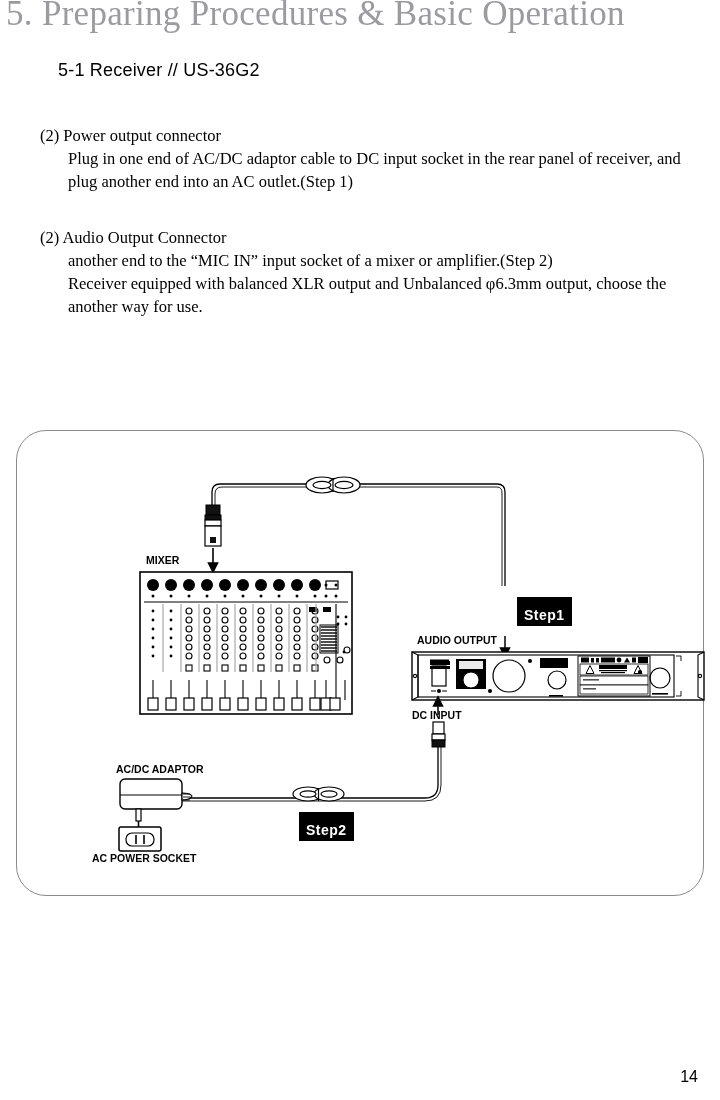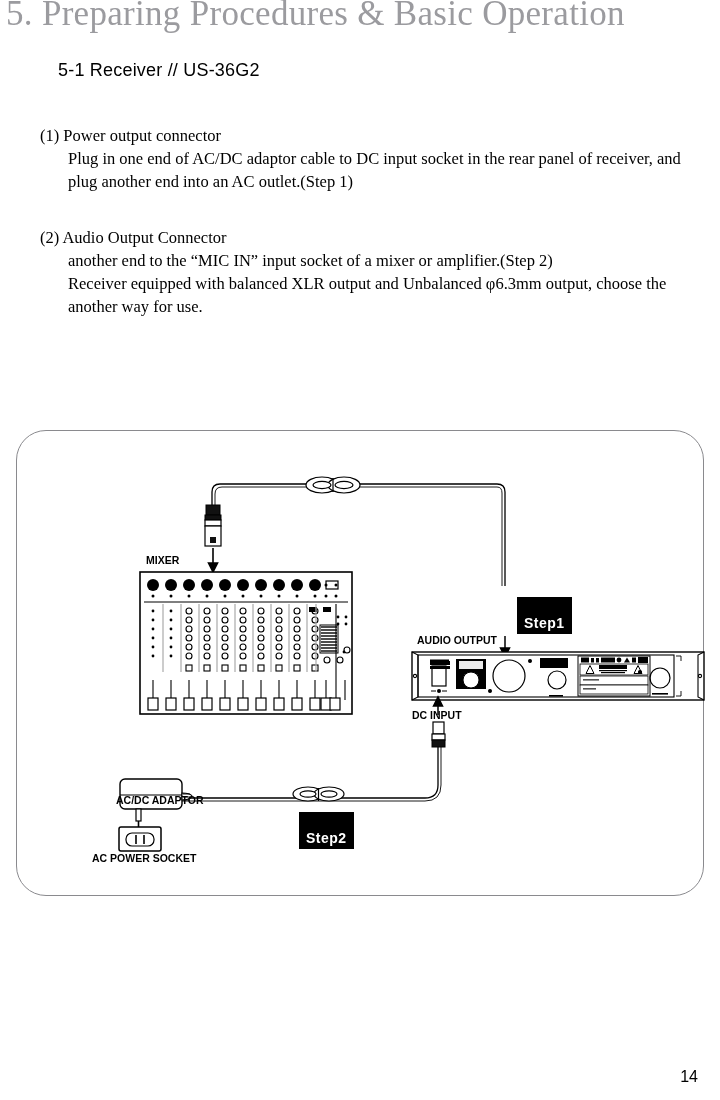--- a/index.html
+++ b/index.html
@@ -37,39 +37,39 @@
   }
   .diagram{ position:absolute; left:0; top:0; width:720px; height:1100px; pointer-events:none; }
   
   .dlabel{
     position:absolute; font-family:"Liberation Sans", sans-serif;
     font-weight:bold; font-size:10.5px; color:#000; white-space:nowrap;
   }
   #label-mixer{ left:146px; top:554px; }
   #label-audio-output{ left:417px; top:634px; }
   #label-dc-input{ left:388px; top:709px;margin-left:24px; }
-  #label-adaptor{ left:116px; top:794px; }
+  #label-adaptor{ left:116px; top:763px; }
   #label-socket{ left:92px; top:852px; }
   .step-badge{
     position:absolute; background:#000; color:#fff;
     font-family:"Liberation Sans", sans-serif; font-weight:bold;
-    font-size:14px; padding:18px 7px 3px 7px; letter-spacing:.5px;
+    font-size:14px; padding:10px 7px 3px 7px; letter-spacing:.5px;
     white-space:nowrap;
   }
   #step1{ left:517px; top:597px; }
   #step2{ left:299px; top:812px; }
 </style>
 </head>
 <body>
 
 <div class="chapter-title">5. Preparing Procedures &amp; Basic Operation</div>
 <div class="section-heading">5-1 Receiver // US-36G2</div>
 
 <div class="para" id="para1">
-  <span class="lead">(1) Power output connector</span>
+  <span class="lead">(2) Power output connector</span>
   <span class="indent">Plug in one end of AC/DC adaptor cable to DC input socket in the rear panel of receiver, and</span>
   <span class="indent">plug another end into an AC outlet.(Step 1)</span>
 </div>
 
 <div class="para" id="para2">
   <span class="lead">(2) Audio Output Connector</span>
   <span class="indent">another end to the “MIC IN” input socket of a mixer or amplifier.(Step 2)</span>
   <span class="indent">Receiver equipped with balanced XLR output and Unbalanced φ6.3mm output, choose the</span>
   <span class="indent">another way for use.</span>
 </div>

